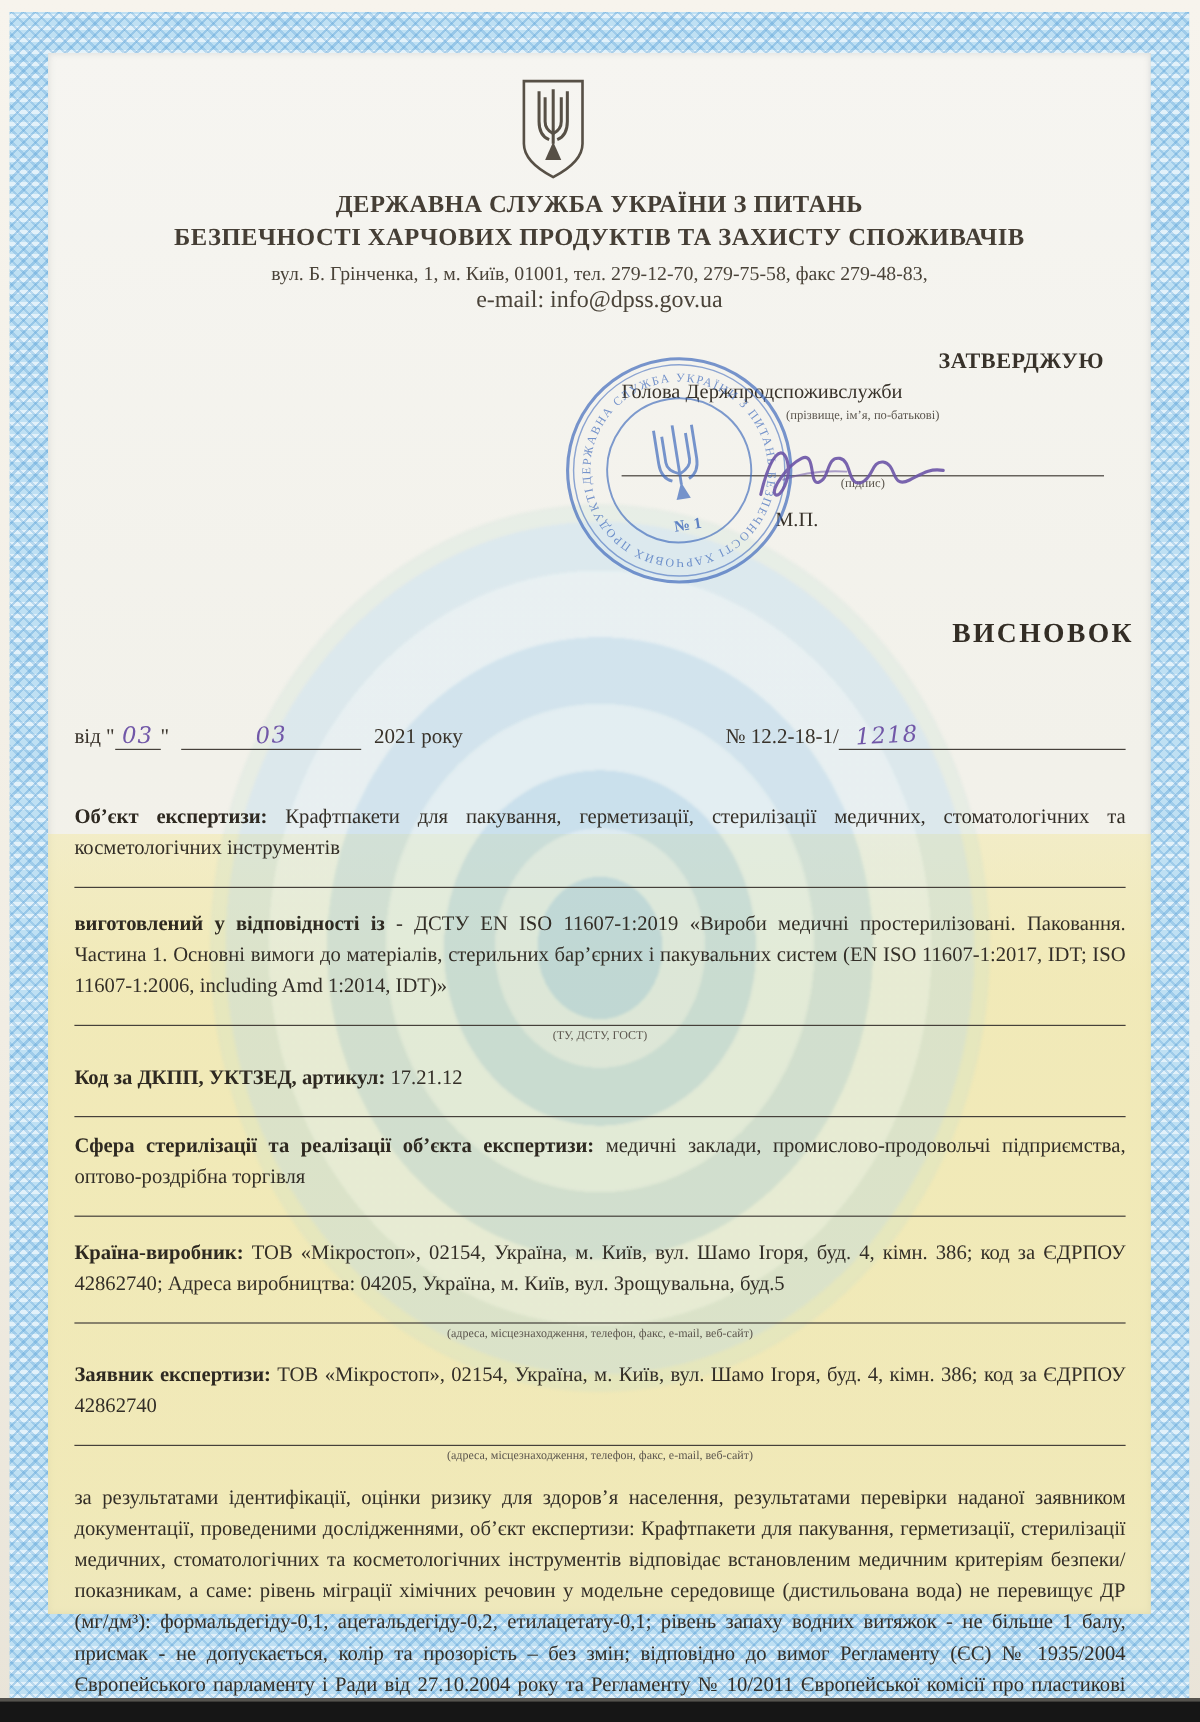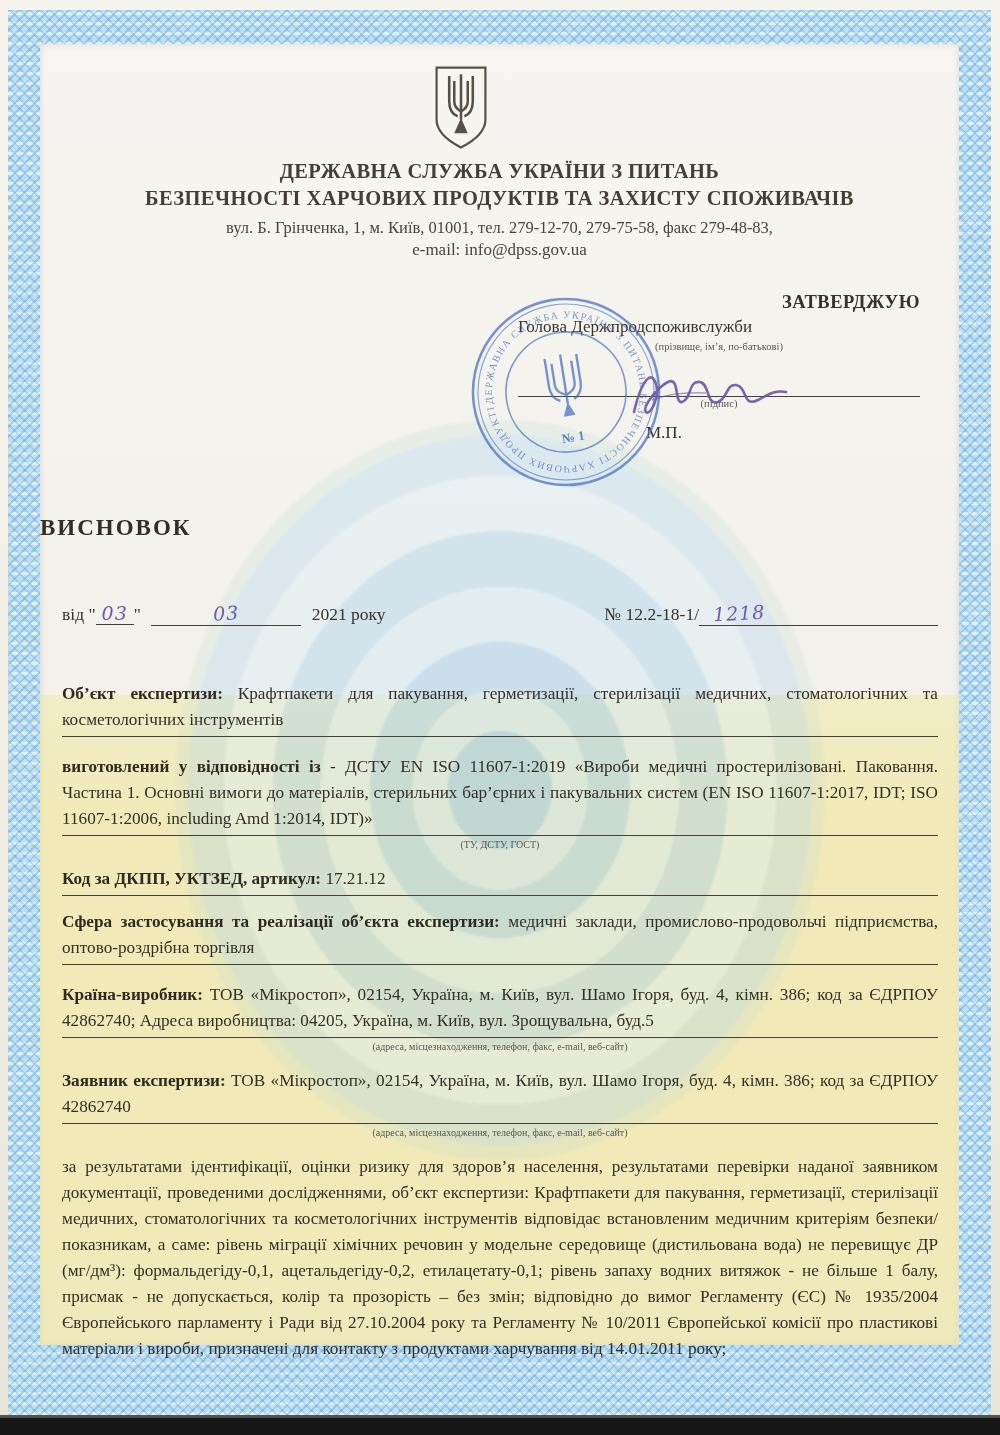--- a/index.html
+++ b/index.html
@@ -34,49 +34,49 @@
     border-top:3px solid #55534e;z-index:9;}
 
   
   .content{position:absolute;inset:0;z-index:4;color:#38322a;}
 
   .emblem{position:absolute;left:429px;top:58px;width:64px;height:100px;}
 
   .org{position:absolute;left:40px;right:41px;top:158px;text-align:center;color:#453e35;}
   .org-line{font-weight:bold;font-size:20.5px;line-height:27px;letter-spacing:.4px;}
   .org-addr{font-size:16.5px;line-height:22px;margin-top:5px;color:#4a4339;}
-  .org-email{font-size:17px;line-height:22px;color:#4a4339;}
+  .org-email{font-size:20px;line-height:22px;color:#4a4339;}
 
   .approve{position:absolute;left:518px;top:290px;width:402px;font-size:17px;line-height:26px;}
   .ap-title{font-weight:bold;font-size:18.5px;line-height:24px;letter-spacing:.5px;text-align:right;}
   .ap-name-row{border-bottom:1.6px solid #45403a;padding-bottom:1px;}
   .ap-caption{font-size:10.5px;line-height:14px;color:#5c564e;text-align:center;}
   .ap-sigspace{height:42px;border-bottom:1.6px solid #45403a;}
   .ap-mp{margin:9px 0 0 128px;font-size:17px;}
 
   .stamp{position:absolute;left:468px;top:294px;width:196px;height:196px;z-index:6;
     opacity:.82;transform:rotate(-9deg);}
   .sig{position:absolute;left:618px;top:360px;width:190px;height:66px;z-index:7;}
 
-  .title-block{position:absolute;left:40px;right:32px;top:514px;text-align:left;}
+  .title-block{position:absolute;left:40px;right:55px;top:514px;text-align:right;}
   .doc-title{font-weight:bold;font-size:23px;letter-spacing:2px;line-height:28px;color:#332d25;}
   .doc-sub{font-weight:bold;font-size:19px;line-height:24px;margin-top:6px;color:#332d25;}
 
   .dateline{position:absolute;left:62px;right:62px;top:602px;display:flex;
     justify-content:space-between;align-items:flex-end;font-size:17.5px;color:#38322a;}
   .hw{font-family:"DejaVu Serif",serif;font-style:italic;color:#7157a8;font-size:19px;
     letter-spacing:1px;display:inline-block;transform:rotate(-3deg);}
   .u-day{border-bottom:1.6px solid #45403a;padding:0 6px;transform:none;}
   .mline{display:inline-block;width:150px;border-bottom:1.6px solid #45403a;text-align:center;margin:0 6px;}
   .numline{display:inline-block;width:225px;border-bottom:1.6px solid #45403a;text-align:left;padding-left:14px;}
 
   .bodytext{position:absolute;left:62px;right:62px;top:668px;font-size:17.2px;line-height:26px;
     text-align:justify;color:#332e27;}
   .para{margin:0 0 17px;}
-  .rule{border-bottom:1.6px solid #45403a;padding-bottom:3px;margin-top:13px;}
+  .rule{border-bottom:1.6px solid #45403a;padding-bottom:19px;}
   .para b{color:#2e2921;}
   .caption{font-size:10px;line-height:13px;color:#5c564e;text-align:center;margin:2px 0 15px;
     text-align:center;border:none;}
   .mb-big{margin-bottom:33px;}
   .heading{font-weight:bold;margin:0 0 2px;color:#2e2921;}
   .just{margin:0;}
 </style>
 </head>
 <body>
 
@@ -159,21 +159,21 @@
 
     <div class="bodytext">
 
       <p class="para rule"><b>Об’єкт експертизи:</b> <span>Крафтпакети для пакування, герметизації, стерилізації медичних, стоматологічних та косметологічних інструментів</span></p>
 
       <p class="para rule" style="margin-bottom:0;"><b>виготовлений у відповідності із</b> <span>- ДСТУ EN ISO 11607-1:2019 «Вироби медичні простерилізовані. Паковання. Частина 1. Основні вимоги до матеріалів, стерильних бар’єрних і пакувальних систем (EN ISO 11607-1:2017, IDT; ISO 11607-1:2006, including Amd 1:2014, IDT)»</span></p>
       <div class="caption">(ТУ, ДСТУ, ГОСТ)</div>
 
       <p class="para rule" style="margin-bottom:11px;"><b>Код за ДКПП, УКТЗЕД, артикул:</b> <span>17.21.12</span></p>
 
-      <p class="para rule"><b>Сфера застосування та реалізації об’єкта експертизи:</b> <span>медичні заклади, промислово-продовольчі підприємства, оптово-роздрібна торгівля</span></p>
+      <p class="para rule"><b>Сфера стерилізації та реалізації об’єкта експертизи:</b> <span>медичні заклади, промислово-продовольчі підприємства, оптово-роздрібна торгівля</span></p>
 
       <p class="para rule" style="margin-bottom:0;"><b>Країна-виробник:</b> <span>ТОВ «Мікростоп», 02154, Україна, м. Київ, вул. Шамо Ігоря, буд. 4, кімн. 386; код за ЄДРПОУ 42862740; Адреса виробництва: 04205, Україна, м. Київ, вул. Зрощувальна, буд.5</span></p>
       <div class="caption">(адреса, місцезнаходження, телефон, факс, e-mail, веб-сайт)</div>
 
       <p class="para rule" style="margin-bottom:0;"><b>Заявник експертизи:</b> <span>ТОВ «Мікростоп», 02154, Україна, м. Київ, вул. Шамо Ігоря, буд. 4, кімн. 386; код за ЄДРПОУ 42862740</span></p>
       <div class="caption">(адреса, місцезнаходження, телефон, факс, e-mail, веб-сайт)</div>
 
 
       <p class="para just">за результатами ідентифікації, оцінки ризику для здоров’я населення, результатами перевірки наданої заявником документації, проведеними дослідженнями, об’єкт експертизи: Крафтпакети для пакування, герметизації, стерилізації медичних, стоматологічних та косметологічних інструментів відповідає встановленим медичним критеріям безпеки/показникам, а саме: рівень міграції хімічних речовин у модельне середовище (дистильована вода)  не перевищує ДР (мг/дм³): формальдегіду-0,1, ацетальдегіду-0,2, етилацетату-0,1; рівень запаху  водних витяжок - не більше 1 балу, присмак - не допускається, колір та прозорість – без змін;  відповідно до  вимог Регламенту (ЄС) № 1935/2004 Європейського парламенту і Ради від 27.10.2004 року та Регламенту № 10/2011 Європейської комісії про пластикові матеріали і вироби, призначені для контакту з продуктами харчування від 14.01.2011 року;</p>
 

